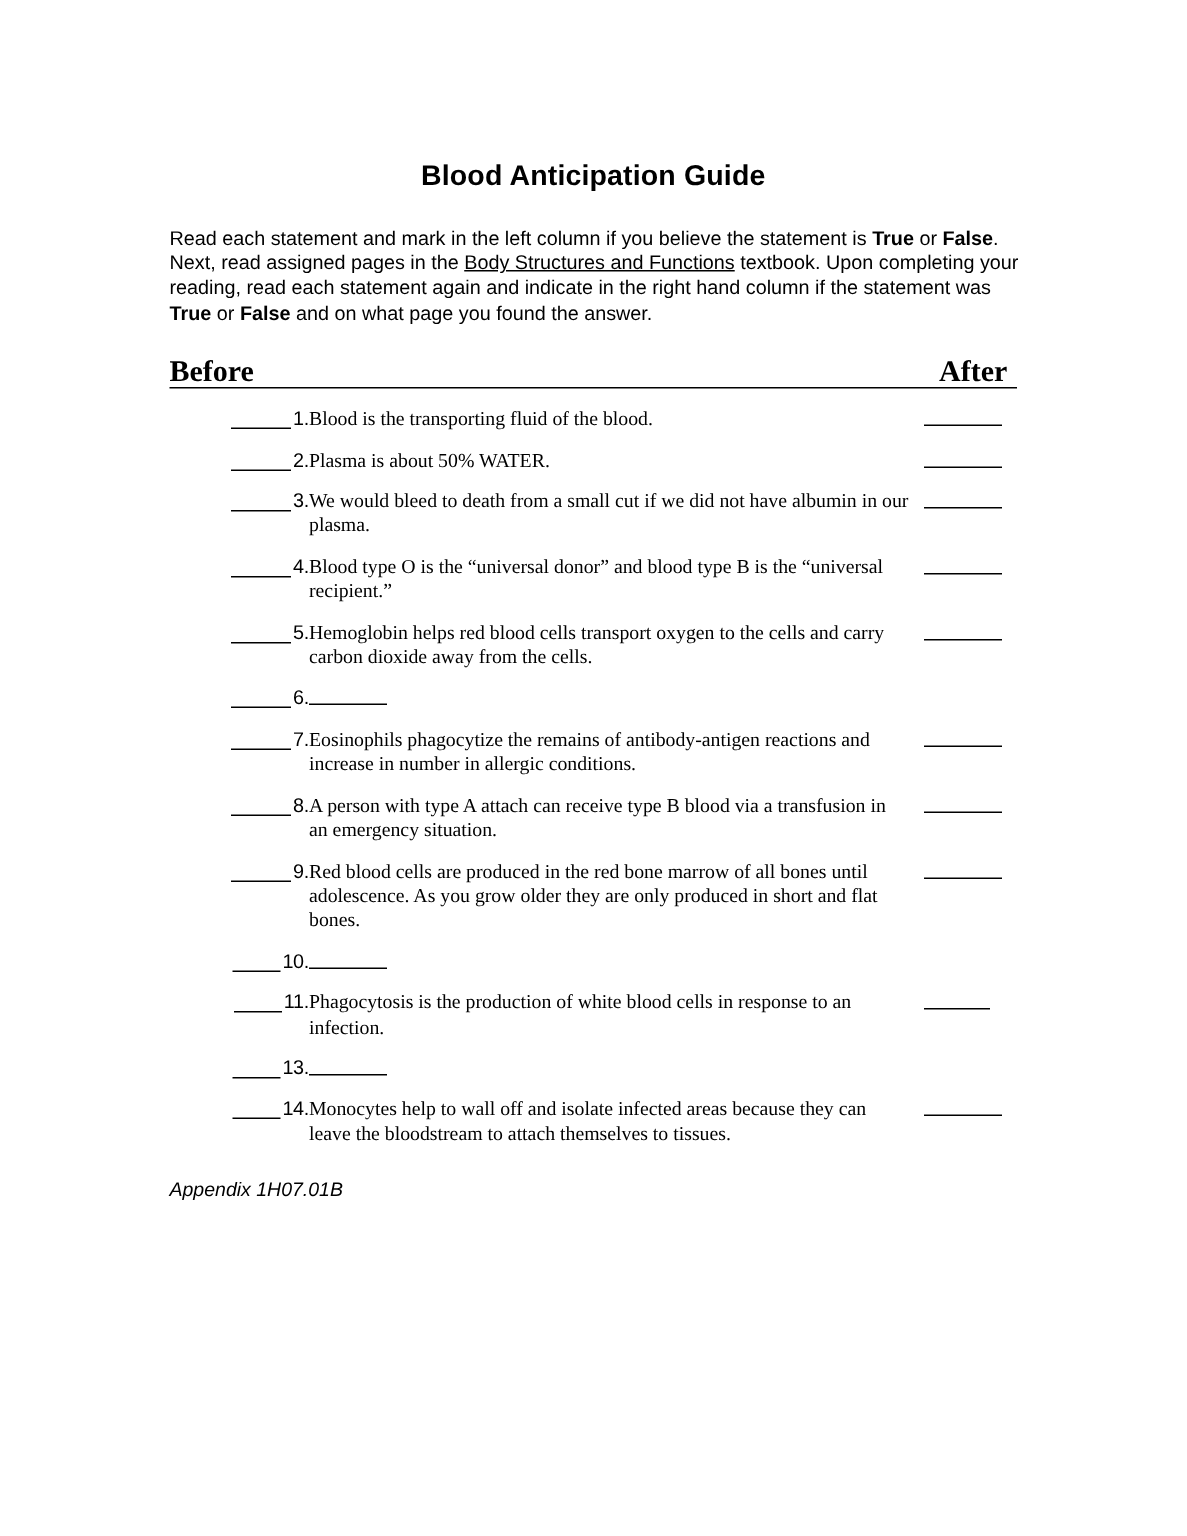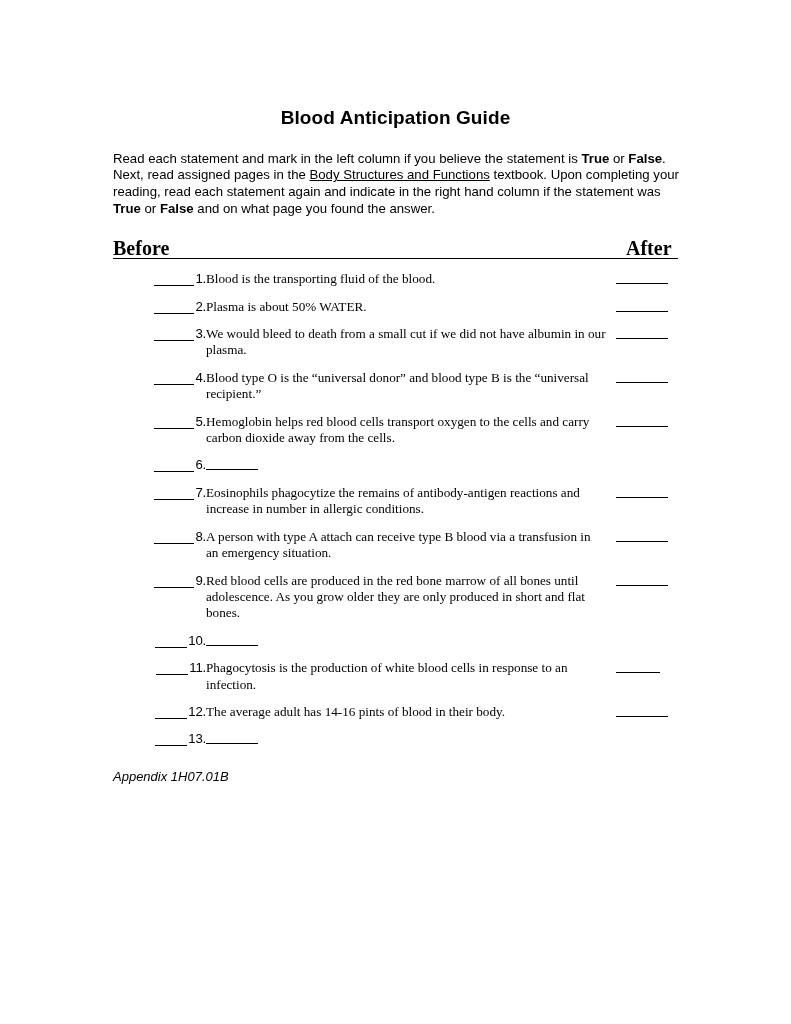--- a/index.html
+++ b/index.html
@@ -211,28 +211,28 @@
           </div>
         </div>
         <div class="item">
           <div class="before-cell"><span class="rule" style="width: 32.4px;"></span><span>11.</span></div>
           <div class="stmt-cell">Phagocytosis is the production of white blood cells in response to an infection.</div>
           <div class="after-cell">
             <span class="rule" style="width: 44px;"></span>
           </div>
         </div>
         <div class="item">
-          <div class="before-cell"><span class="rule" style="width: 32.4px;"></span><span>12.</span></div>
-          <div class="stmt-cell">The average adult has 14-16 pints of blood in their body.</div>
-          <div class="after-cell">
-            <span class="rule" style="width: 52px;"></span>
-          </div>
-        </div>
-        <div class="item">
           <div class="before-cell"><span class="rule" style="width: 32.4px;"></span><span>13.</span></div>
+          <div class="after-cell">
+            <span class="rule" style="width: 52px;"></span>
+          </div>
+        </div>
+        <div class="item">
+          <div class="before-cell"><span class="rule" style="width: 32.4px;"></span><span>14.</span></div>
+          <div class="stmt-cell">Monocytes help to wall off and isolate infected areas because they can leave the bloodstream to attach themselves to tissues.</div>
           <div class="after-cell">
             <span class="rule" style="width: 52px;"></span>
           </div>
         </div>
       </div>
 
     <div class="footer">Appendix 1H07.01B</div>
 
   </div>
 </div>

